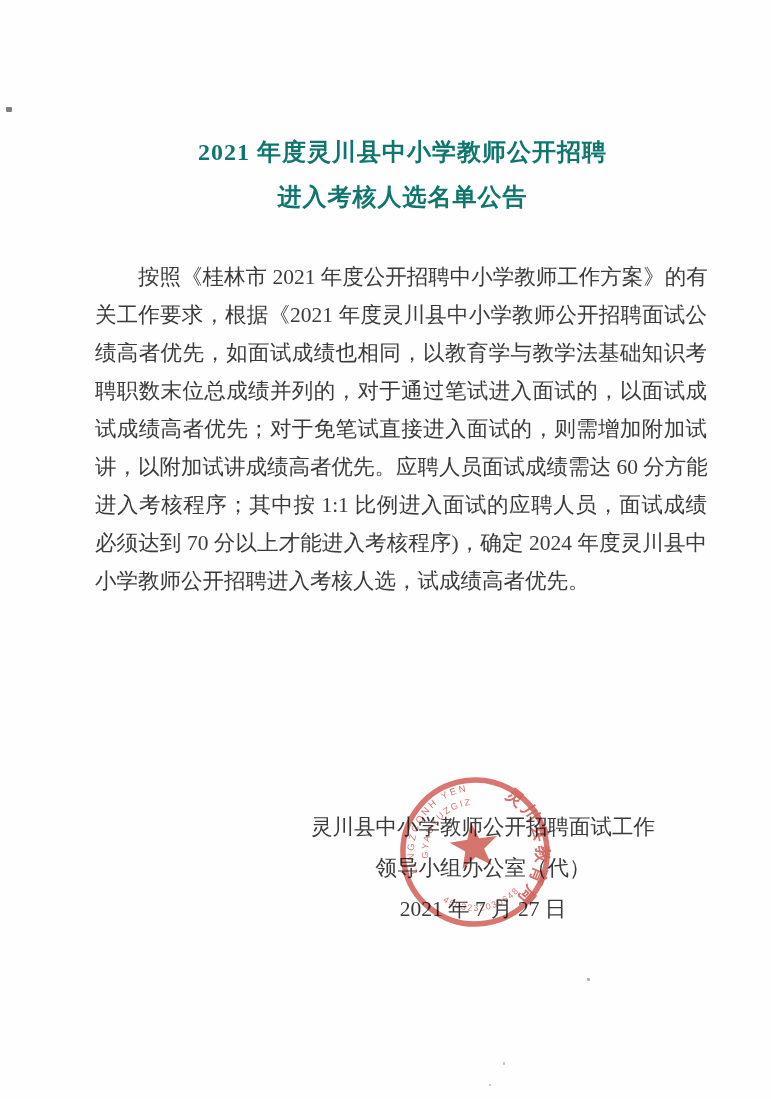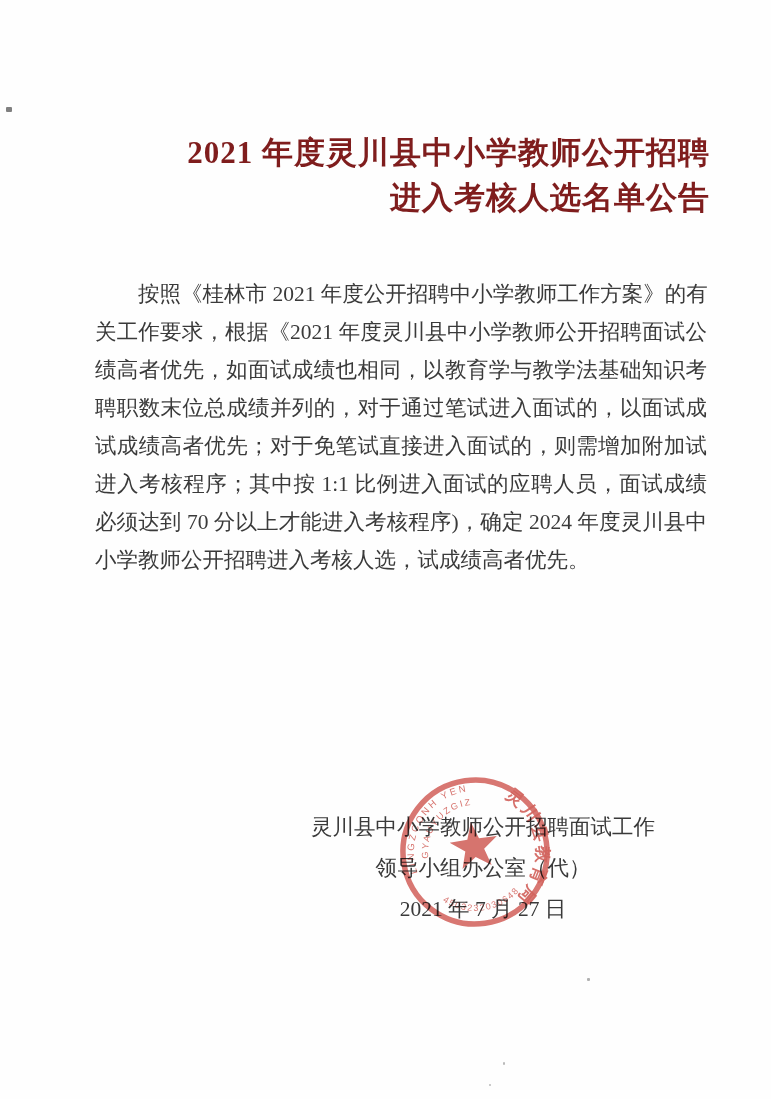--- a/index.html
+++ b/index.html
@@ -7,26 +7,26 @@
     position:relative;
     width:771px;height:1099px;
     margin:0 auto;
     background:#fefefe;
     overflow:hidden;
     font-family:"Liberation Serif","DejaVu Serif",serif;
     color:#363636;
   }
   .doc-title{
     position:absolute;left:95px;top:130px;width:615px;
-    text-align:right;font-weight:bold;color:#7f1d1d;
-    font-size:31px;line-height:45px;letter-spacing:1px;
+    text-align:center;font-weight:bold;color:#0f766e;
+    font-size:24px;line-height:45px;letter-spacing:1px;
   }
   .body-block{
     position:absolute;left:95px;top:258px;width:612px;
-    font-size:21.5px;color:#3a3a3a;margin-top:17px;
+    font-size:21.5px;color:#3a3a3a;
   }
   .bline{
     height:38px;line-height:38px;white-space:nowrap;
     text-align:justify;text-align-last:justify;
   }
   .bline.first{text-indent:2em;}
   .bline.last{text-align-last:left;white-space:normal;}
   .attachment-line{
     position:absolute;left:95px;top:726px;width:640px;
     font-size:21.5px;line-height:38px;color:#3a3a3a;
@@ -58,20 +58,21 @@
     <div>2021 年度灵川县中小学教师公开招聘</div>
     <div>进入考核人选名单公告</div>
   </div>
 
   <div class="body-block">
       <div class="bline first">按照《桂林市 2021 年度公开招聘中小学教师工作方案》的有</div>
       <div class="bline">关工作要求，根据《2021 年度灵川县中小学教师公开招聘面试公</div>
       <div class="bline">绩高者优先，如面试成绩也相同，以教育学与教学法基础知识考</div>
       <div class="bline">聘职数末位总成绩并列的，对于通过笔试进入面试的，以面试成</div>
       <div class="bline">试成绩高者优先；对于免笔试直接进入面试的，则需增加附加试</div>
+      <div class="bline">讲，以附加试讲成绩高者优先。应聘人员面试成绩需达 60 分方能</div>
       <div class="bline">进入考核程序；其中按 1:1 比例进入面试的应聘人员，面试成绩</div>
       <div class="bline">必须达到 70 分以上才能进入考核程序)，确定 2024 年度灵川县中</div>
       <div class="bline last">小学教师公开招聘进入考核人选，试成绩高者优先。</div>
     </div>
 
 
   <div class="signature-block">
     <div>灵川县中小学教师公开招聘面试工作</div>
     <div>领导小组办公室（代）</div>
     <div>2021 年 7 月 27 日</div>

